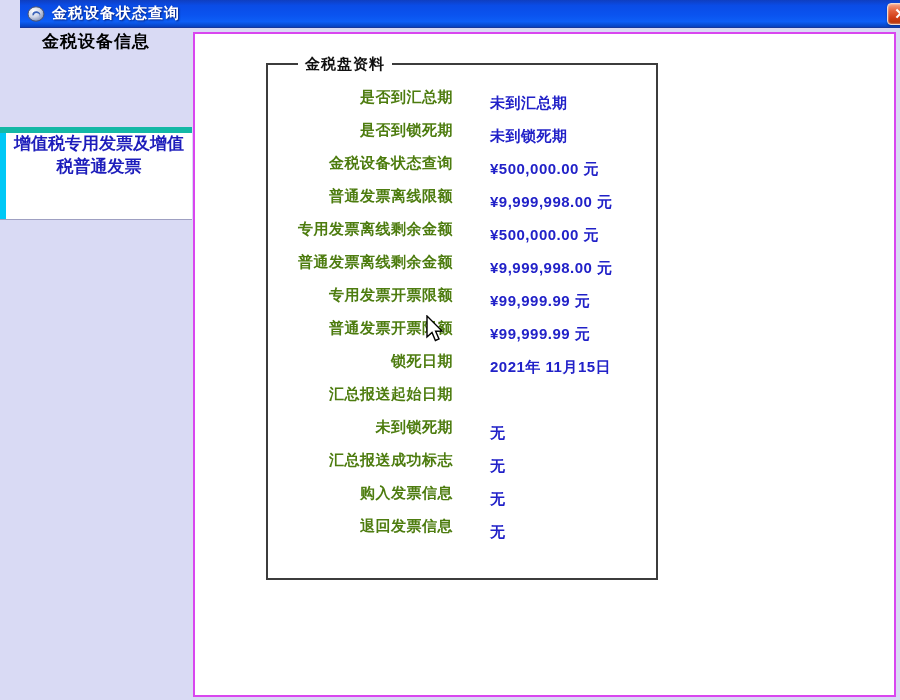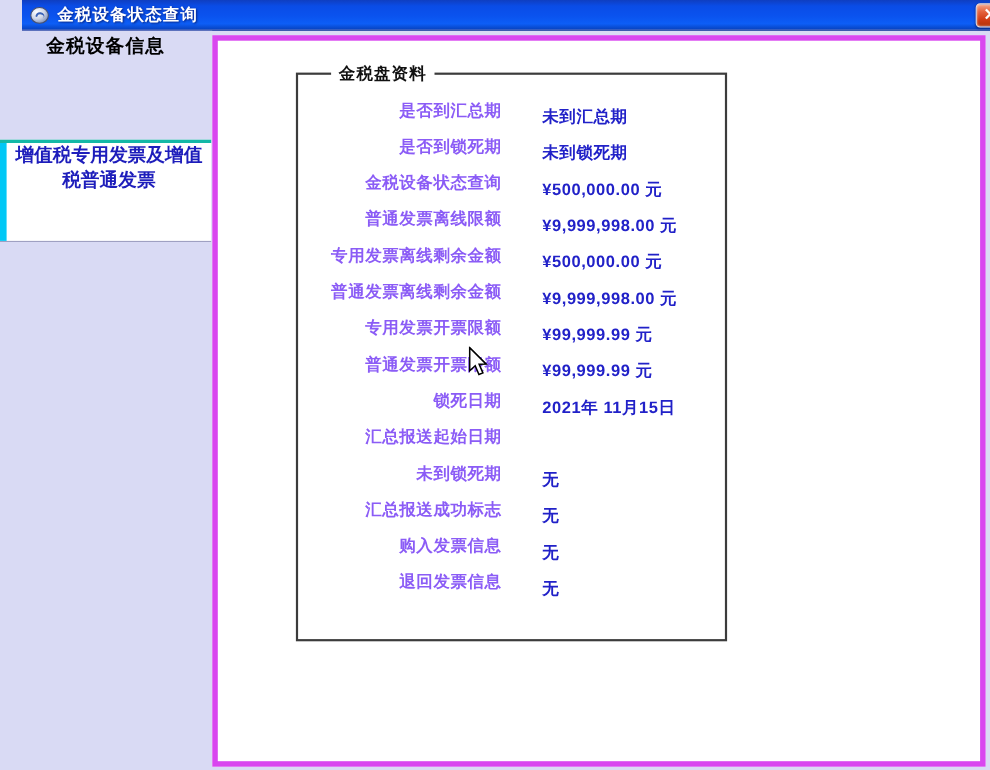--- a/index.html
+++ b/index.html
@@ -31,42 +31,42 @@
 
   
   .sidebar { position:absolute; top:28px; left:0; width:193px; height:672px; background:#d9daf4; }
   .side-item {
     position:absolute; left:0; width:192px; display:flex; justify-content:center;
     text-align:center; font-weight:bold; cursor:default;
   }
   .side-item.plain { top:2px; height:96px; color:#000000; font-size:17px; letter-spacing:1px; }
   .side-item.selected {
     top:99px; height:93px; background:#ffffff; color:#1d1dbb; font-size:17px;
-    border-top:3px solid #14b8a6; border-bottom:1px solid #9fa0c2;
+    border-top:6px solid #14b8a6; border-bottom:1px solid #9fa0c2;
     padding:0 6px 0 12px; line-height:1.35;
   }
   .accent-stripe { position:absolute; left:0; top:0; width:6px; height:100%; background:#00c8f6; }
 
   
   .main {
     position:absolute; left:193px; top:32px; width:703px; height:665px;
-    background:#ffffff; border:5px solid #d946ef;
+    background:#ffffff; border:2px solid #d946ef;
   }
   .groupbox {
     position:absolute; left:71px; top:29px; width:392px; height:517px;
     border:2px solid #3c3c3c;
   }
   .legend {
     position:absolute; top:-10px; left:30px; background:#ffffff; padding:0 7px;
     font-size:15px; font-weight:600; color:#111111; letter-spacing:1px;
   }
   .rows { position:absolute; top:16px; left:0; right:0; }
   .row { height:33px; display:flex; align-items:center; }
   .lbl {
-    width:185px; text-align:right; color:#8b5cf6; font-size:15px; font-weight:600;
+    width:185px; text-align:right; color:#4d7c0f; font-size:15px; font-weight:600;
     white-space:nowrap; letter-spacing:0.5px;
   }
   .val {
     padding-left:37px; color:#2121c8; font-size:15px; font-weight:600;
     white-space:nowrap; letter-spacing:0.5px;margin-top:12px;
   }
 
   
   .cursor { position:absolute; left:424px; top:315px; width:22px; height:30px; pointer-events:none; }
 </style>

